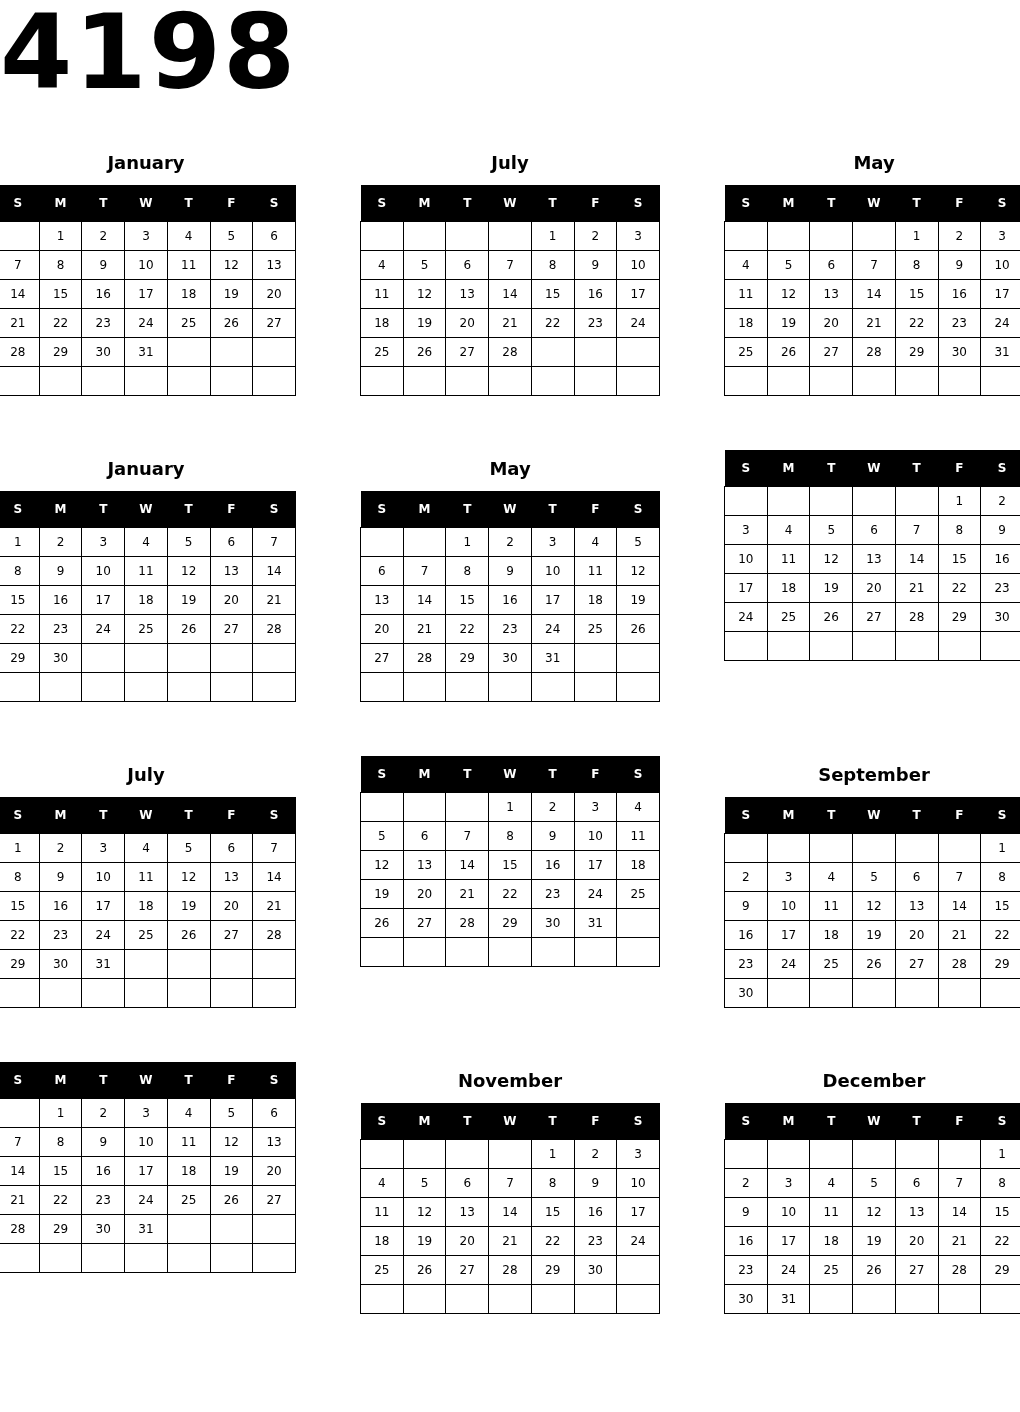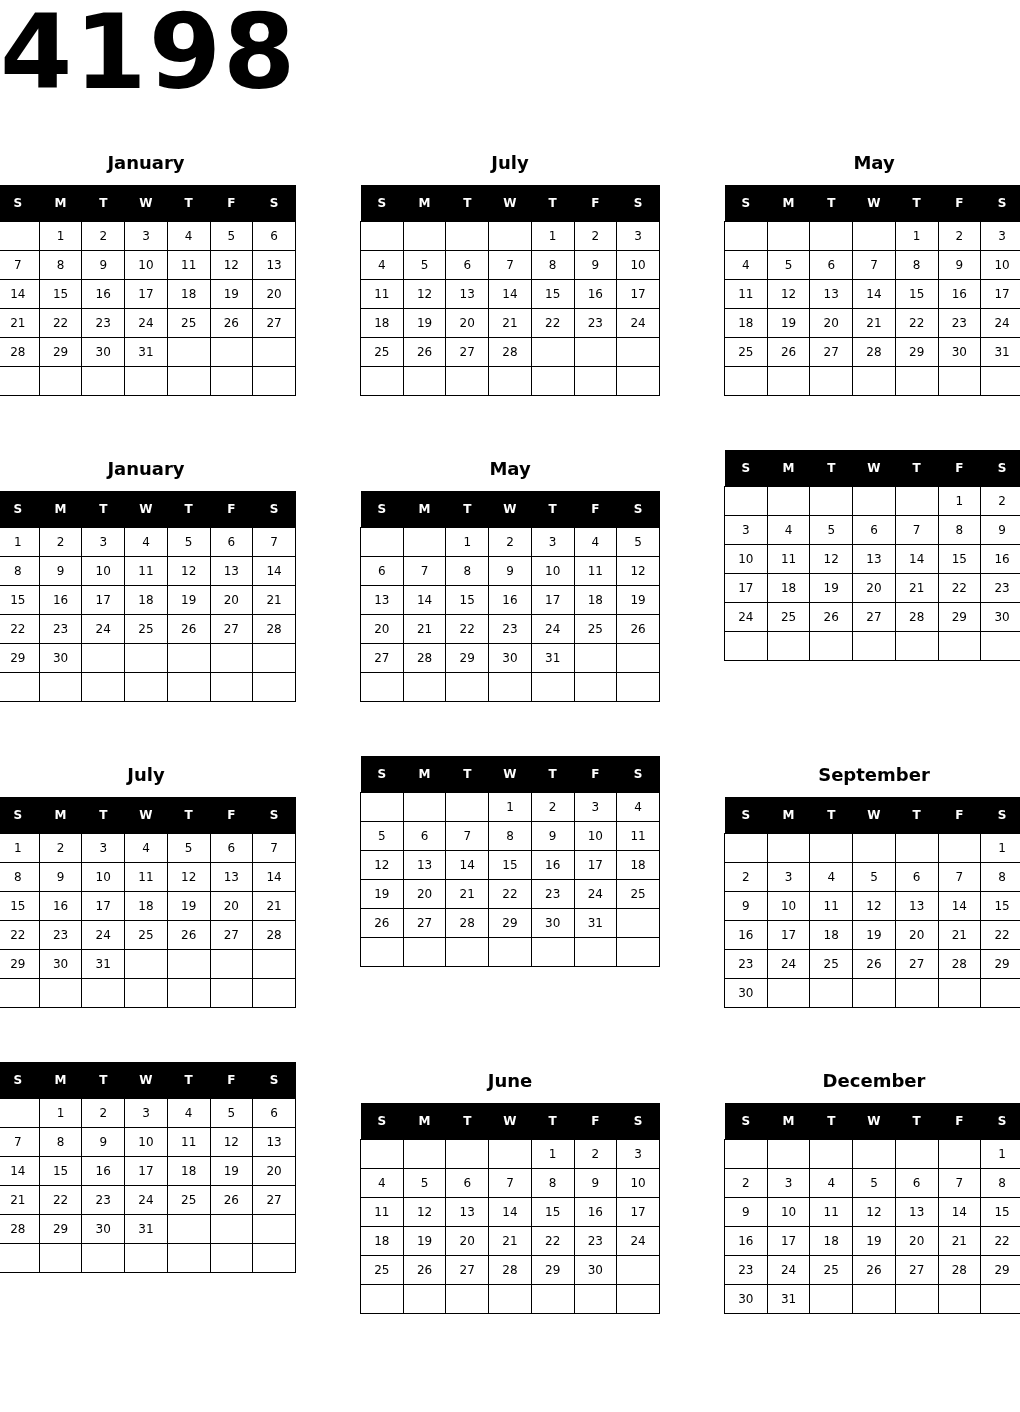--- a/index.html
+++ b/index.html
@@ -793,21 +793,21 @@
               <td class="empty"></td>
               <td class="empty"></td>
               <td class="empty"></td>
               <td class="empty"></td>
               <td class="empty"></td>
             </tr>
           </tbody>
         </table>
       </div>
       <div class="month">
-        <div class="month-name">June</div>
+        <div class="month-name">November</div>
         <table class="cal">
           <thead>
             <tr>
               <th>S</th>
               <th>M</th>
               <th>T</th>
               <th>W</th>
               <th>T</th>
               <th>F</th>
               <th>S</th>

